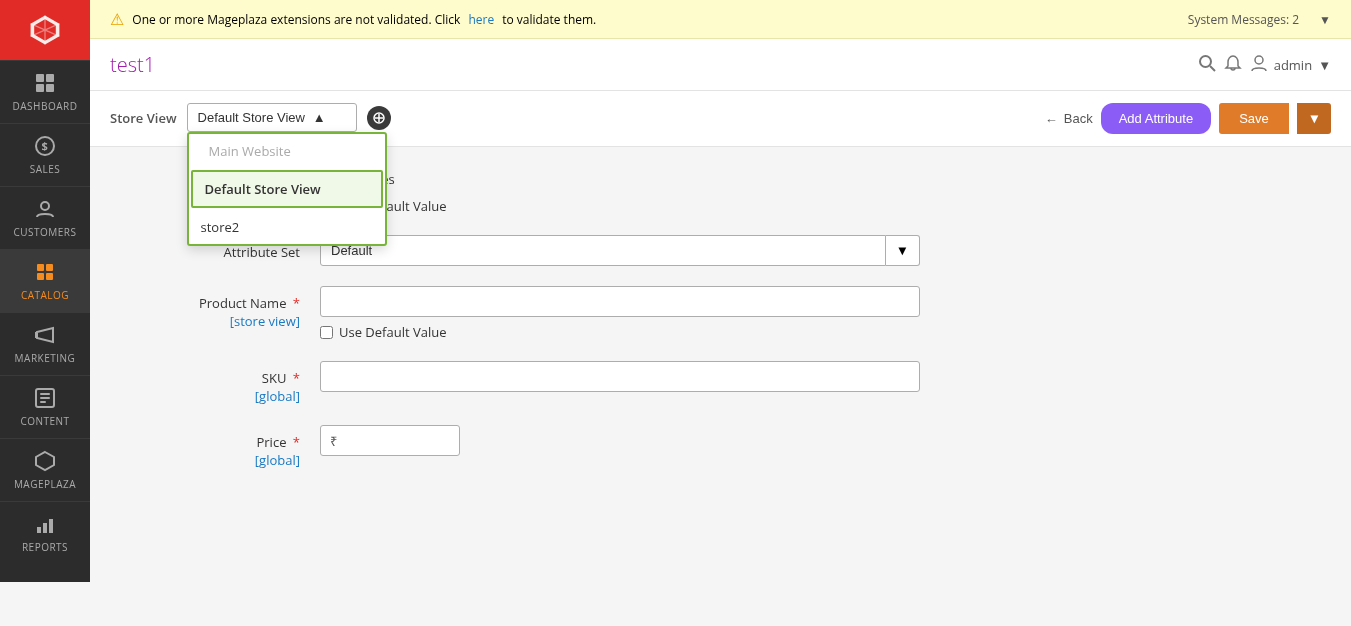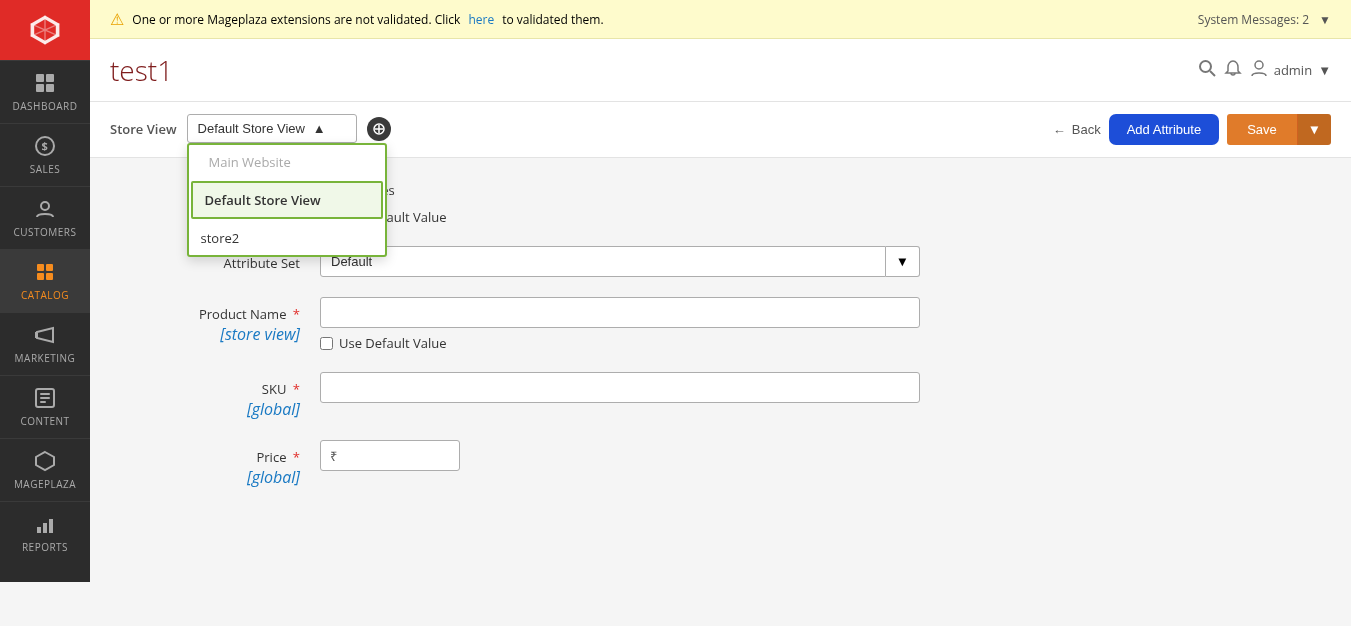--- a/index.html
+++ b/index.html
@@ -75,39 +75,39 @@
     .system-bar-left {
       display: flex;
       align-items: center;
       gap: 8px;
     }
     .warning-icon { color: #e8a200; font-size: 16px; }
     .system-bar a { color: #1979c3; text-decoration: none; }
     .system-messages-btn {
       display: flex;
       align-items: center;
-      gap: 10px;
+      gap: 20px;
       color: #555;
       cursor: pointer;
     }
 
     
     .header {
       background: #fff;
       padding: 12px 20px;
       display: flex;
       align-items: center;
       justify-content: space-between;
       border-bottom: 1px solid #e3e3e3;
       flex-shrink: 0;
     }
     .page-title {
-      font-size: 28px;
+      font-size: 20px;
       font-weight: 300;
-      color: #7f1d1d;
+      color: #a21caf;
     }
     .header-actions {
       display: flex;
       align-items: center;
       gap: 8px;
     }
     .header-icon {
       color: #777;
       font-size: 18px;
       cursor: pointer;
@@ -199,32 +199,33 @@
       background: none;
       border: none;
       color: #555;
       font-size: 13px;
       cursor: pointer;
       display: flex;
       align-items: center;
       gap: 6px;
     }
     .btn-add-attribute {
-      background: #1d4ed8;
+      background: #8b5cf6;
       color: #fff;
       border: none;
       padding: 8px 18px;
-      border-radius: 7px;
+      border-radius: 12px;
       cursor: pointer;
       font-size: 13px;
     }
     .btn-save-group {
       display: flex;
       border-radius: 3px;
       overflow: hidden;
+      gap: 8px;
     }
     .btn-save {
       background: #e07b2a;
       color: #fff;
       border: none;
       padding: 8px 20px;
       cursor: pointer;
       font-size: 13px;
     }
     .btn-save-arrow {
@@ -266,24 +267,23 @@
       text-align: right;
       padding-right: 20px;
       padding-top: 8px;
       font-size: 13px;
       color: #333;
       flex-shrink: 0;
     }
     .form-label .required { color: #e02b27; margin-left: 3px; }
     .form-label .scope-tag {
       display: block;
-      font-size: 16px;
+      font-size: 13px;
       color: #1979c3;
       font-weight: normal;
-      font-style: italic;
     }
     .form-control-wrap {
       flex: 1;
       display: flex;
       flex-direction: column;
       gap: 6px;
     }
     .form-input {
       width: 100%;
       padding: 7px 10px;
@@ -478,21 +478,21 @@
   </div>
 </div>
 
 <div class="main">
 
   <div class="system-bar">
     <div class="system-bar-left">
       <span class="warning-icon">⚠</span>
       <span>One or more Mageplaza extensions are not validated. Click </span>
       <a href="#">here</a>
-      <span> to validated them.</span>
+      <span> to validate them.</span>
     </div>
     <div class="system-messages-btn">
       <span>System Messages: 2</span>
       <span>▼</span>
     </div>
   </div>
 
   <div class="header">
     <h1 class="page-title">test1</h1>
     <div class="header-actions">

